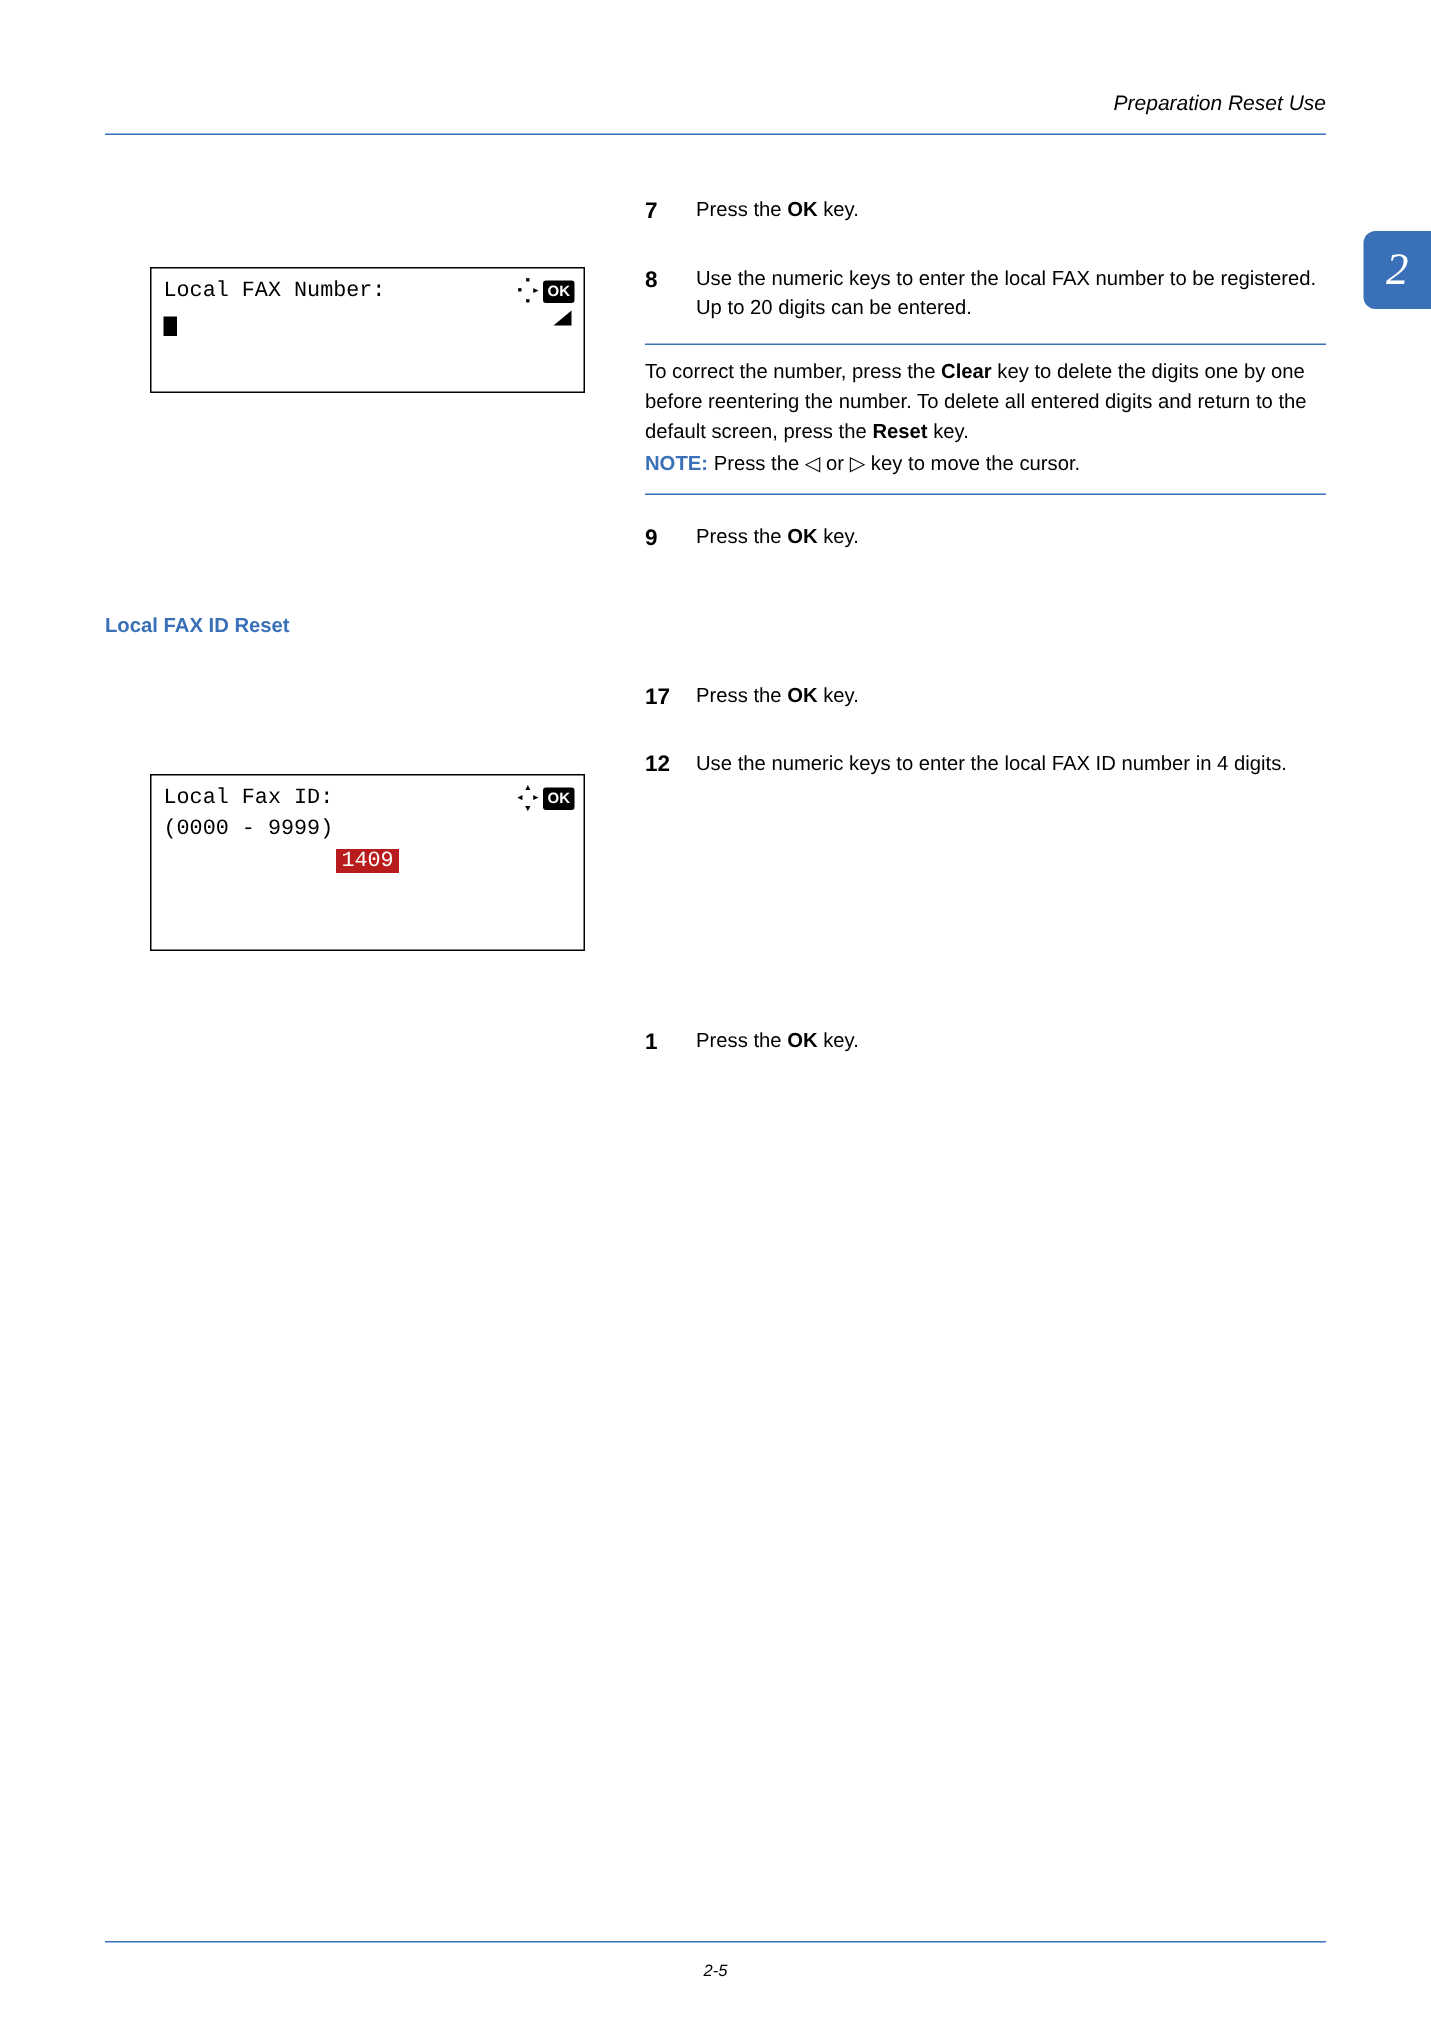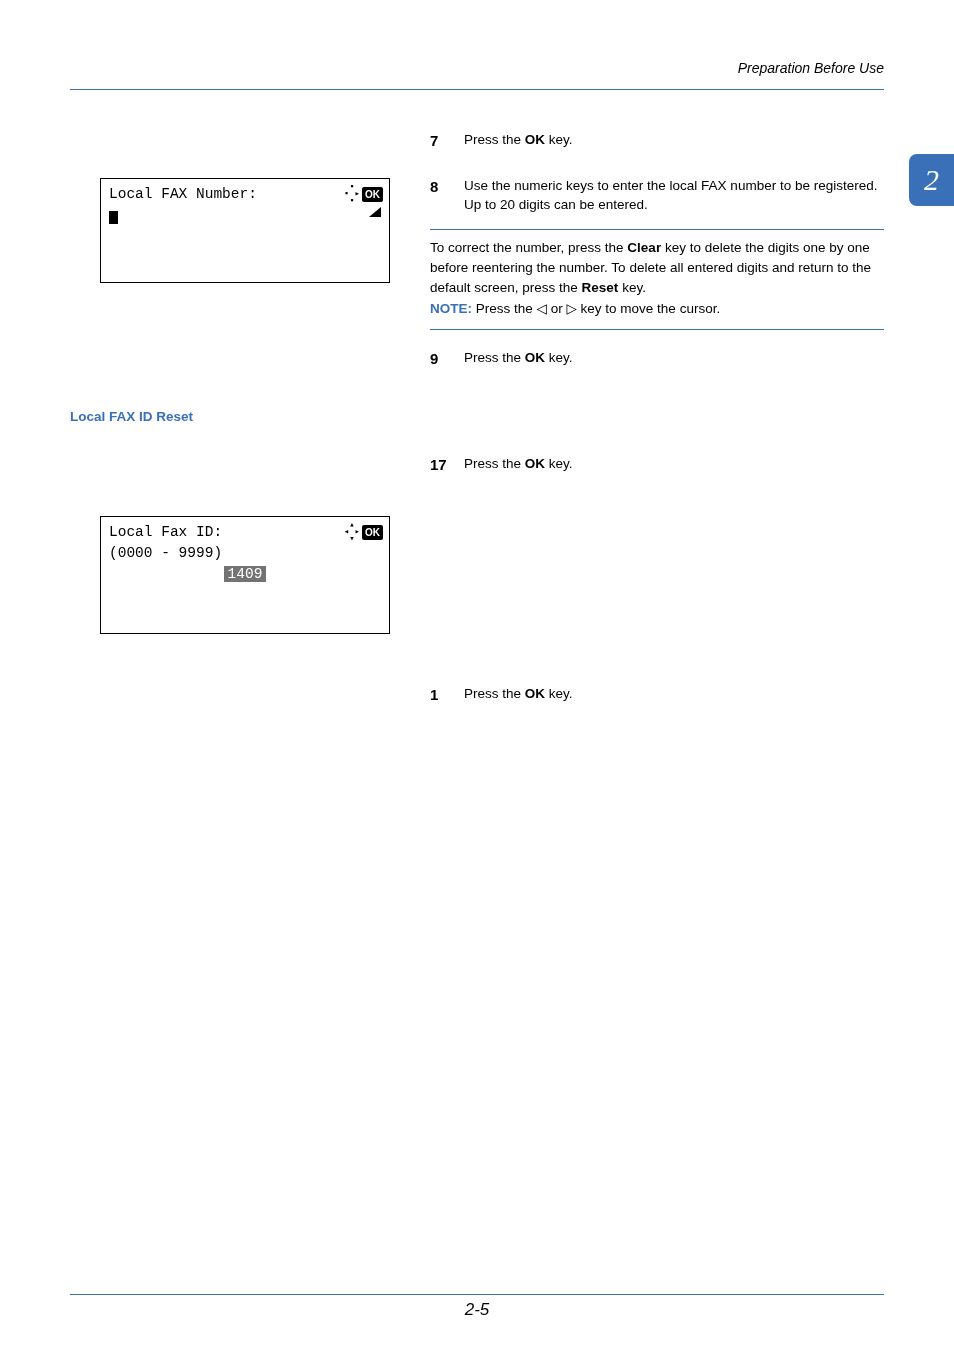--- a/index.html
+++ b/index.html
@@ -79,21 +79,21 @@
     }
     .step-text {
       flex: 1;
     }
     .bold {
       font-weight: bold;
     }
     .lcd-box {
       border: 1px solid #000;
       width: 290px;
-      height: 105px;
+      height: 84px;
       padding: 6px 8px;
       font-family: 'Courier New', monospace;
       font-size: 14.5px;
       position: relative;
       line-height: 1.3;
     }
     .lcd-box.tall {
       height: 118px;
     }
     .lcd-top-right {
@@ -157,21 +157,21 @@
     }
     .lcd-line2 {
       text-align: left;
       margin-top: 2px;
     }
     .lcd-line3 {
       text-align: center;
       margin-top: 2px;
     }
     .lcd-highlight {
-      background: #737373;
+      background: #b91c1c;
       color: #fff;
       padding: 0 4px;
     }
     .lcd-pre-highlight {
       background: #000;
       color: #fff;
       padding: 0 0px;
       margin-right: 0;
       letter-spacing: 3px;
     }
@@ -185,29 +185,29 @@
       right: 70px;
       bottom: 55px;
     }
     .page-number {
       position: absolute;
       left: 0;
       right: 0;
       bottom: 30px;
       text-align: center;
       font-style: italic;
-      font-size: 17px;
+      font-size: 11px;
     }
   </style>
 </head>
 <body>
 
 <div class="page">
   <div class="header-section">
-    <div class="header-text">Preparation Before Use</div>
+    <div class="header-text">Preparation Reset Use</div>
     <div class="header-rule"></div>
   </div>
 
   <div class="chapter-tab">2</div>
 
   <div style="height: 30px;"></div>
 
   <div class="content-row">
     <div class="left-col"></div>
     <div class="right-col">
@@ -283,20 +283,26 @@
             <span style="font-size:9px; line-height:7px; text-align:center;">▴<br>◂&nbsp;▸<br>▾</span>
             <span class="ok-badge">OK</span>
           </span>
           <div class="lcd-line2">(0000 - 9999)</div>
           <div class="lcd-line3">
             <span class="lcd-pre-highlight">   </span><span class="lcd-highlight"> 1409 </span>
           </div>
         </div>
       </div>
     </div>
+    <div class="right-col">
+      <div class="step-row">
+        <div class="step-num">12</div>
+        <div class="step-text">Use the numeric keys to enter the local FAX ID number in 4 digits.</div>
+      </div>
+    </div>
   </div>
 
   <div style="height: 40px;"></div>
 
   <div class="content-row">
     <div class="left-col"></div>
     <div class="right-col">
       <div class="step-row">
         <div class="step-num">1</div>
         <div class="step-text">

